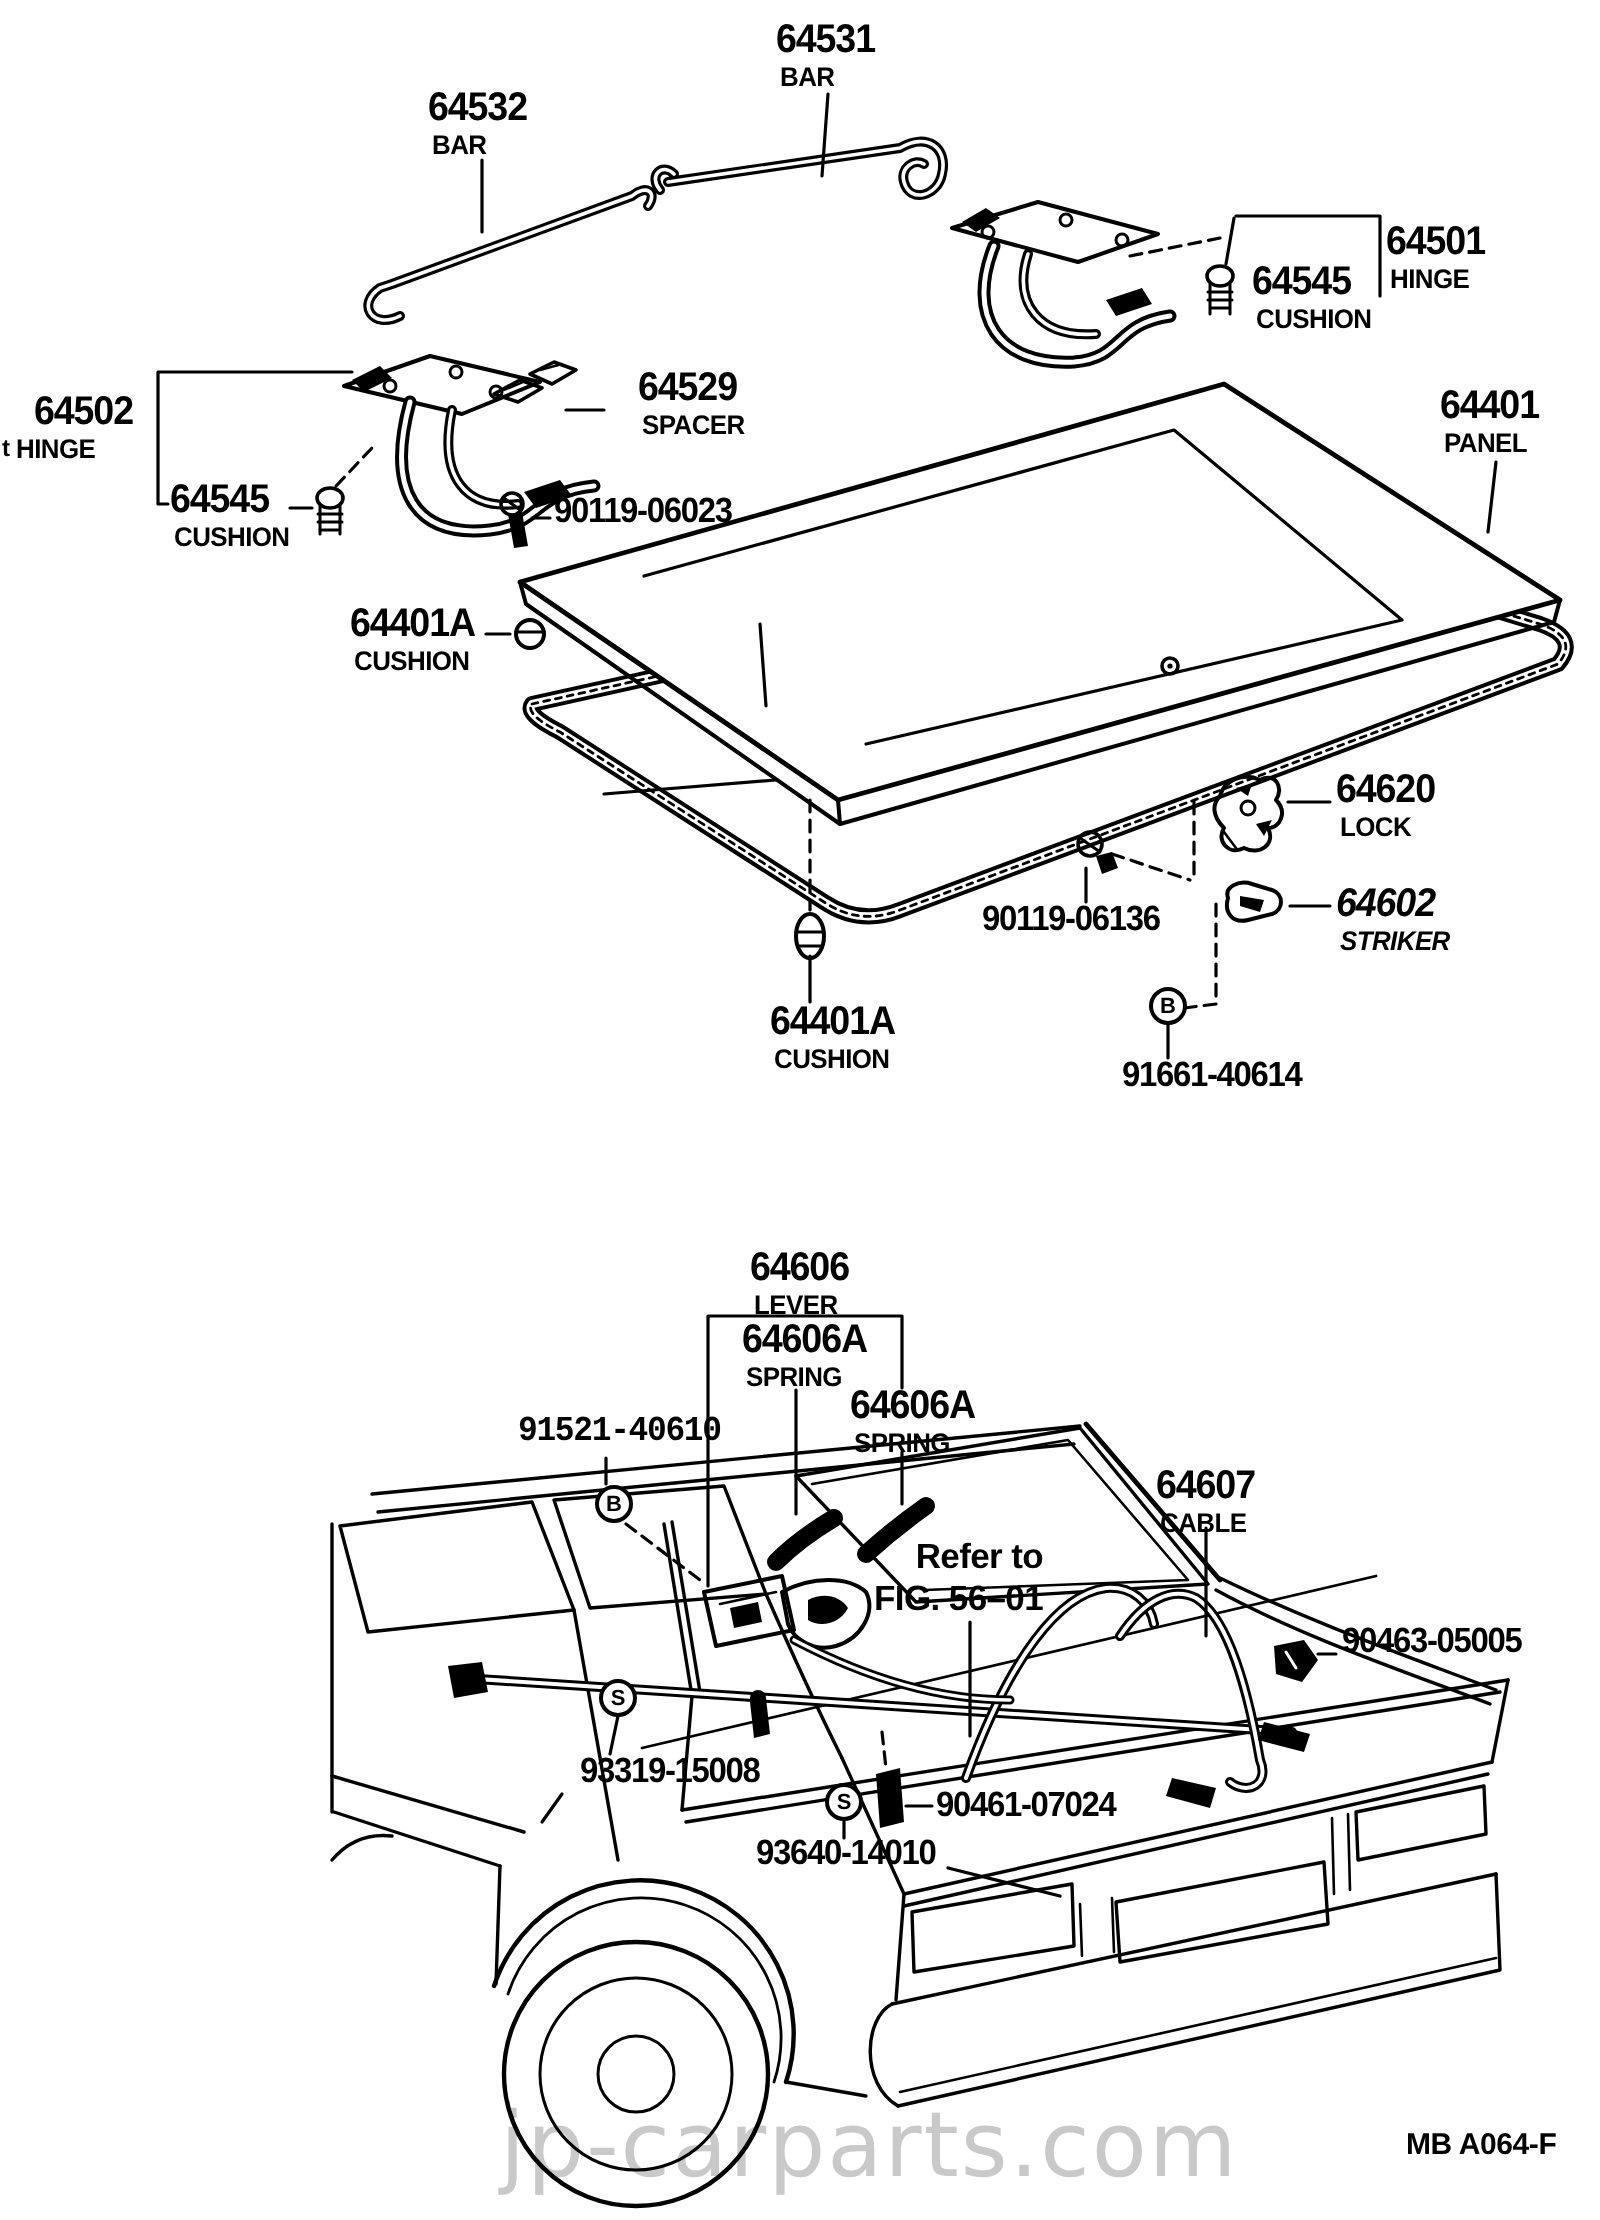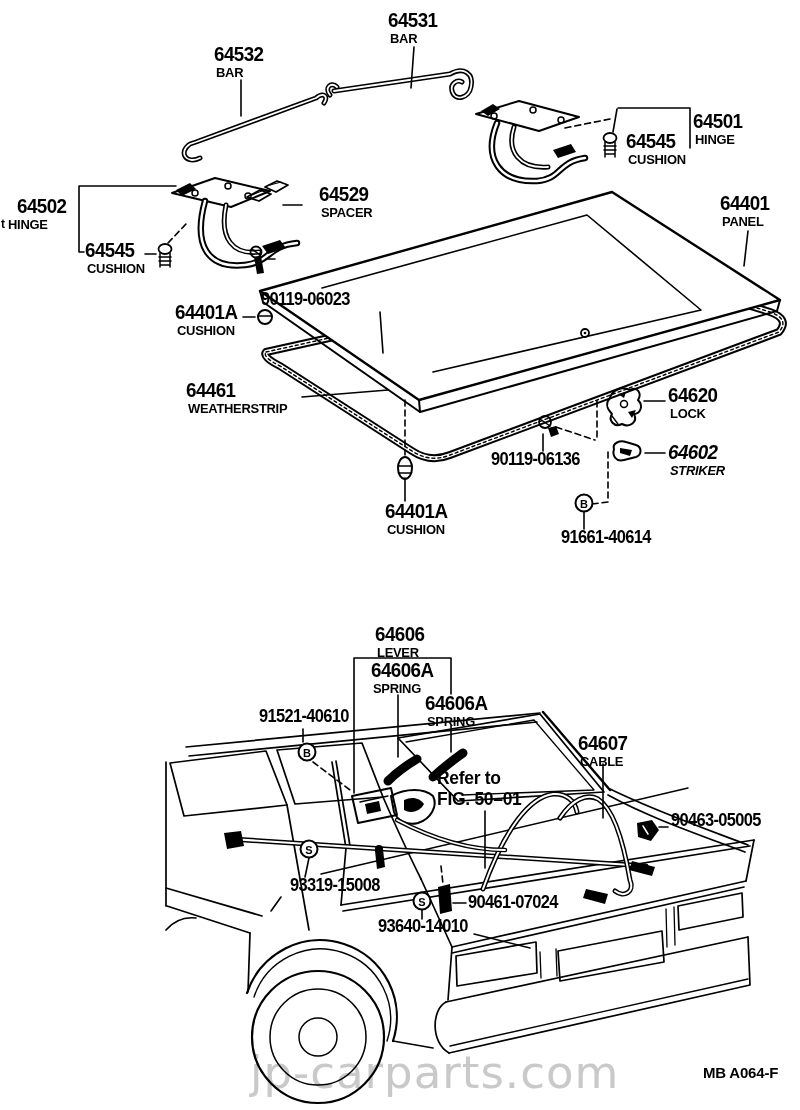--- a/index.html
+++ b/index.html
@@ -11,21 +11,21 @@
   .labels{position:absolute;left:0;top:0;width:800px;height:1110px;z-index:3;}
   .plabel{position:absolute;line-height:1;white-space:nowrap;}
   .pnum{font-weight:bold;font-size:20px;letter-spacing:-0.6px;transform:scaleX(.94);transform-origin:0 0;}
   .pnum.long{font-size:17.5px;letter-spacing:-0.7px;}
   .pname{font-weight:bold;font-size:13.5px;letter-spacing:-0.3px;margin-top:2px;
          transform:scaleX(.96);transform-origin:0 0;}
   .cmark{position:absolute;width:15px;height:15px;border:2px solid #000;border-radius:50%;
          font-size:11px;font-weight:bold;display:flex;align-items:center;justify-content:center;
          transform:translate(-50%,-50%);background:#fff;}
   .refer{position:absolute;left:437px;top:768px;font-weight:bold;font-size:17.5px;
-         line-height:1.18;letter-spacing:-0.3px;}
+         line-height:1.18;letter-spacing:-0.3px;text-align:right;}
   .figcode{position:absolute;left:703px;top:1064px;font-weight:bold;font-size:15px;letter-spacing:-0.2px;}
   .edge-glyph{position:absolute;left:1px;top:217px;font-weight:bold;font-size:12px;}
 </style>
 </head>
 <body>
 
 <div class="stage">
 
   <div class="watermark">jp-carparts.com</div>
 
@@ -232,21 +232,21 @@
       <path d="M608,452 L608,502 L592,504"></path>
       <path d="M405,400 L405,455"></path>
       <path d="M313,762 L350,790"></path>
       <path d="M441,866 L443,884"></path>
     </g>
   </svg>
 
   <div class="labels">
     <div class="refer">
       <div>Refer to</div>
-      <div>FIG. 50–01</div>
+      <div>FIG. 56–01</div>
     </div>
     <div class="figcode">MB A064-F</div>
     <div class="edge-glyph">t</div>
   <div class="plabel" style="left: 388px; top: 10px;">
         <div class="pnum">64531</div>
         <div class="pname" style="margin-left: 2px;">BAR</div>
       </div>
       <div class="plabel" style="left: 214px; top: 44px;">
         <div class="pnum">64532</div>
         <div class="pname" style="margin-left: 2px;">BAR</div>
@@ -264,35 +264,31 @@
         <div class="pname" style="margin-left: -9px;">HINGE</div>
       </div>
       <div class="plabel" style="left: 85px; top: 240px;">
         <div class="pnum">64545</div>
         <div class="pname" style="margin-left: 2px;">CUSHION</div>
       </div>
       <div class="plabel" style="left: 319px; top: 184px;">
         <div class="pnum">64529</div>
         <div class="pname" style="margin-left: 2px;">SPACER</div>
       </div>
-      <div class="plabel" style="left: 261px; top: 247px; margin-top: 44px;">
+      <div class="plabel" style="left: 277px; top: 247px;">
         <div class="pnum long">90119-06023</div>
       </div>
       <div class="plabel" style="left: 720px; top: 193px;">
         <div class="pnum">64401</div>
         <div class="pname" style="margin-left: 2px;">PANEL</div>
       </div>
       <div class="plabel" style="left: 175px; top: 302px;">
         <div class="pnum">64401A</div>
         <div class="pname" style="margin-left: 2px;">CUSHION</div>
       </div>
-      <div class="plabel" style="left: 186px; top: 380px;">
-        <div class="pnum">64461</div>
-        <div class="pname" style="margin-left: 2px;">WEATHERSTRIP</div>
-      </div>
       <div class="plabel" style="left: 668px; top: 385px;">
         <div class="pnum">64620</div>
         <div class="pname" style="margin-left: 2px;">LOCK</div>
       </div>
       <div class="plabel" style="left: 668px; top: 442px; font-style: italic;">
         <div class="pnum">64602</div>
         <div class="pname" style="margin-left: 2px;">STRIKER</div>
       </div>
       <div class="plabel" style="left: 491px; top: 451px;">
         <div class="pnum long">90119-06136</div>
@@ -309,21 +305,21 @@
         <div class="pname" style="margin-left: 2px;">LEVER</div>
       </div>
       <div class="plabel" style="left: 371px; top: 660px;">
         <div class="pnum">64606A</div>
         <div class="pname" style="margin-left: 2px;">SPRING</div>
       </div>
       <div class="plabel" style="left: 425px; top: 693px;">
         <div class="pnum">64606A</div>
         <div class="pname" style="margin-left: 2px;">SPRING</div>
       </div>
-      <div class="plabel" style="left: 259px; top: 708px;">
+      <div class="plabel" style="left: 259px; top: 708px; font-family: Liberation Mono, monospace;">
         <div class="pnum long">91521-40610</div>
       </div>
       <div class="plabel" style="left: 578px; top: 733px;">
         <div class="pnum">64607</div>
         <div class="pname" style="margin-left: 2px;">CABLE</div>
       </div>
       <div class="plabel" style="left: 671px; top: 812px;">
         <div class="pnum long">90463-05005</div>
       </div>
       <div class="plabel" style="left: 266px; top: 877px; margin-left: 24px;">

